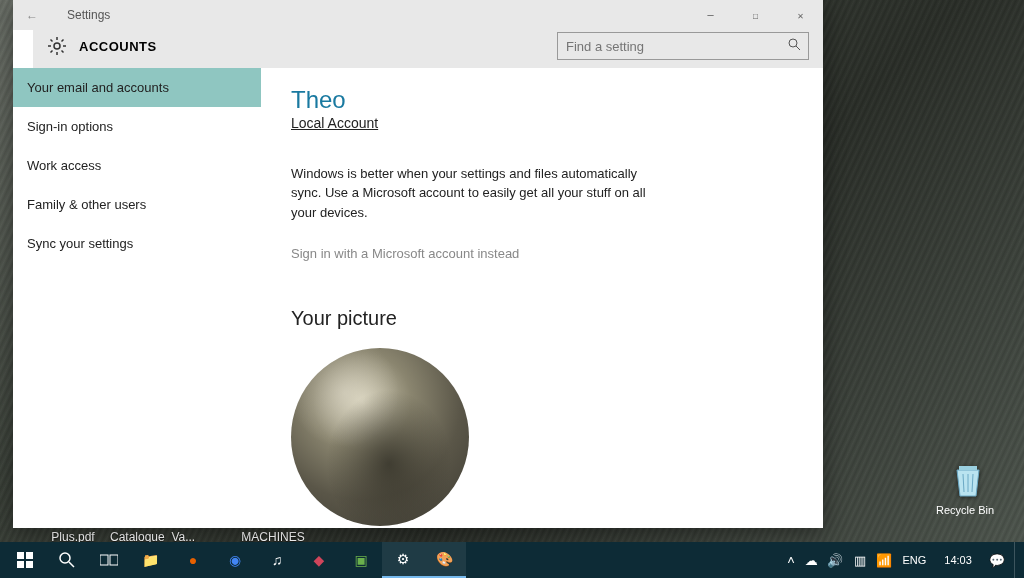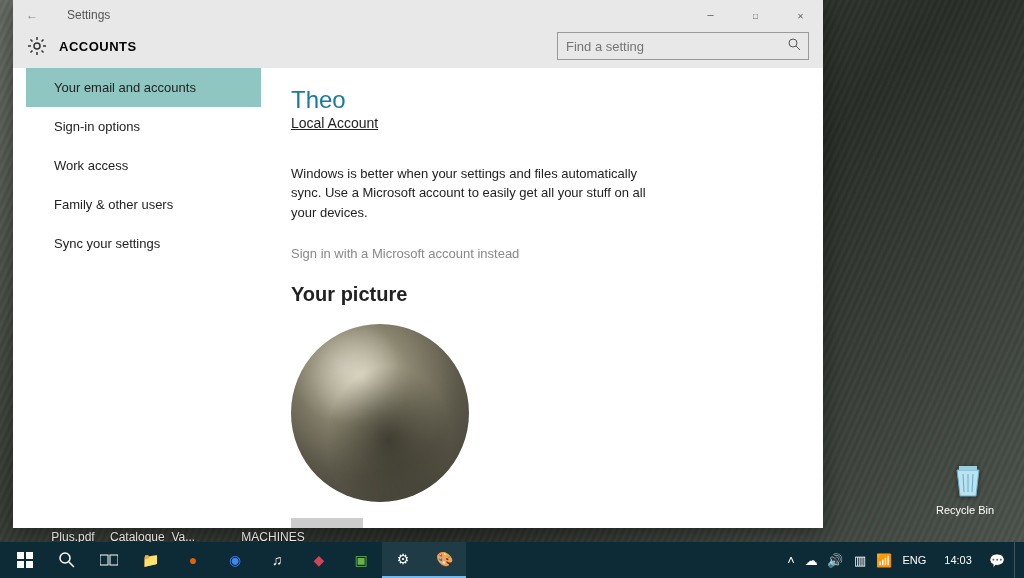--- a/index.html
+++ b/index.html
@@ -28,50 +28,51 @@
 .titlebar .title { margin-left: 24px; }
 .titlebar .controls { margin-left: auto; display: flex; }
 .titlebar .controls .ctrl {
   width: 45px; height: 30px; display: flex; align-items: center; justify-content: center;
   color: #666; font-size: 10px; font-family: monospace;
 }
 
 .header {
   height: 38px; background: #e8e8e8; display: flex; align-items: center;
   padding: 0 14px 6px 14px;
+  margin-left: 20px;
 }
 .header .gear { width: 20px; height: 20px; margin-right: 12px; }
 .header .section { font-weight: 600; font-size: 13px; letter-spacing: 0.5px; }
 .header .search {
   margin-left: auto; width: 252px; height: 28px; border: 1px solid #999;
   background: #e8e8e8; padding: 0 28px 0 8px; font-size: 13px; position: relative;
 }
 .header .search-wrap { position: relative; margin-left: auto; }
 .header .search-icon { position: absolute; right: 8px; top: 50%; transform: translateY(-50%); color: #555; font-size: 12px; }
 
 .body { flex: 1; display: flex; overflow: hidden; }
 
 .sidebar { width: 248px; background: #fff; display: flex; flex-direction: column; }
 .sidebar .item {
-  padding: 12px 28px; font-size: 13px; color: #222; cursor: default; margin-left: 13px;
+  padding: 12px 14px; font-size: 13px; color: #222; cursor: default;
 }
 .sidebar .item.active { background: #8fc6c1; }
 
 .content { flex: 1; padding: 18px 30px; overflow-y: auto; position: relative; }
 .content::-webkit-scrollbar { width: 14px; }
 .content::-webkit-scrollbar-thumb { background: #c0c0c0; }
 .content::-webkit-scrollbar-track { background: #f0f0f0; }
 
 .username { color: #1979a0; font-size: 24px; font-weight: 400; }
 .acct-type, .acct-role { font-size: 14px; color: #222; line-height: 1.4; text-decoration: underline; }
 
 .sync-text { margin-top: 30px; font-size: 13px; color: #222; line-height: 1.5; max-width: 360px; }
 .ms-link { margin-top: 24px; font-size: 13px; color: #888; }
 
-.pic-heading { margin-top: 22px; font-size: 20px; font-weight: 700; color: #222; }
+.pic-heading { margin-top: 46px; font-size: 20px; font-weight: 400; color: #222; }
 .avatar {
   margin-top: 18px; width: 178px; height: 178px; border-radius: 50%;
   background: radial-gradient(circle at 40% 30%, #d4cfb8 0%, #8a856f 30%, #5a5648 60%, #3a3830 100%);
   position: relative; overflow: hidden;
 }
 .avatar::after {
   content: ""; position: absolute; inset: 0;
   background: radial-gradient(ellipse at 55% 65%, rgba(40,38,30,0.7) 0%, transparent 45%),
               radial-gradient(circle at 30% 25%, rgba(230,225,210,0.5) 0%, transparent 30%);
 }

